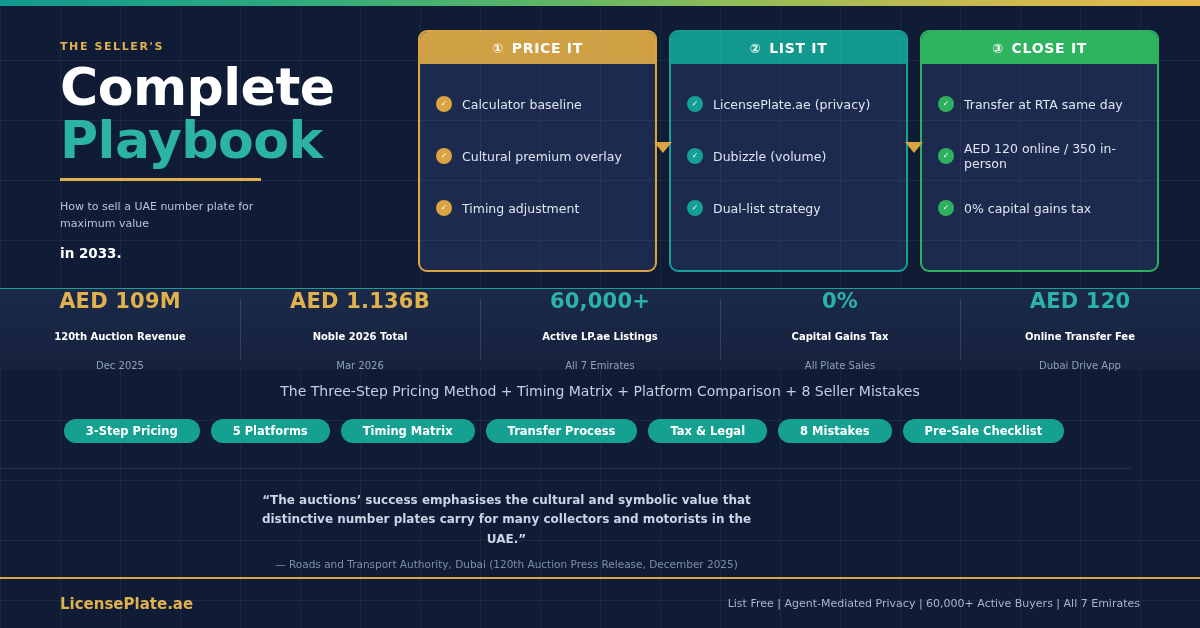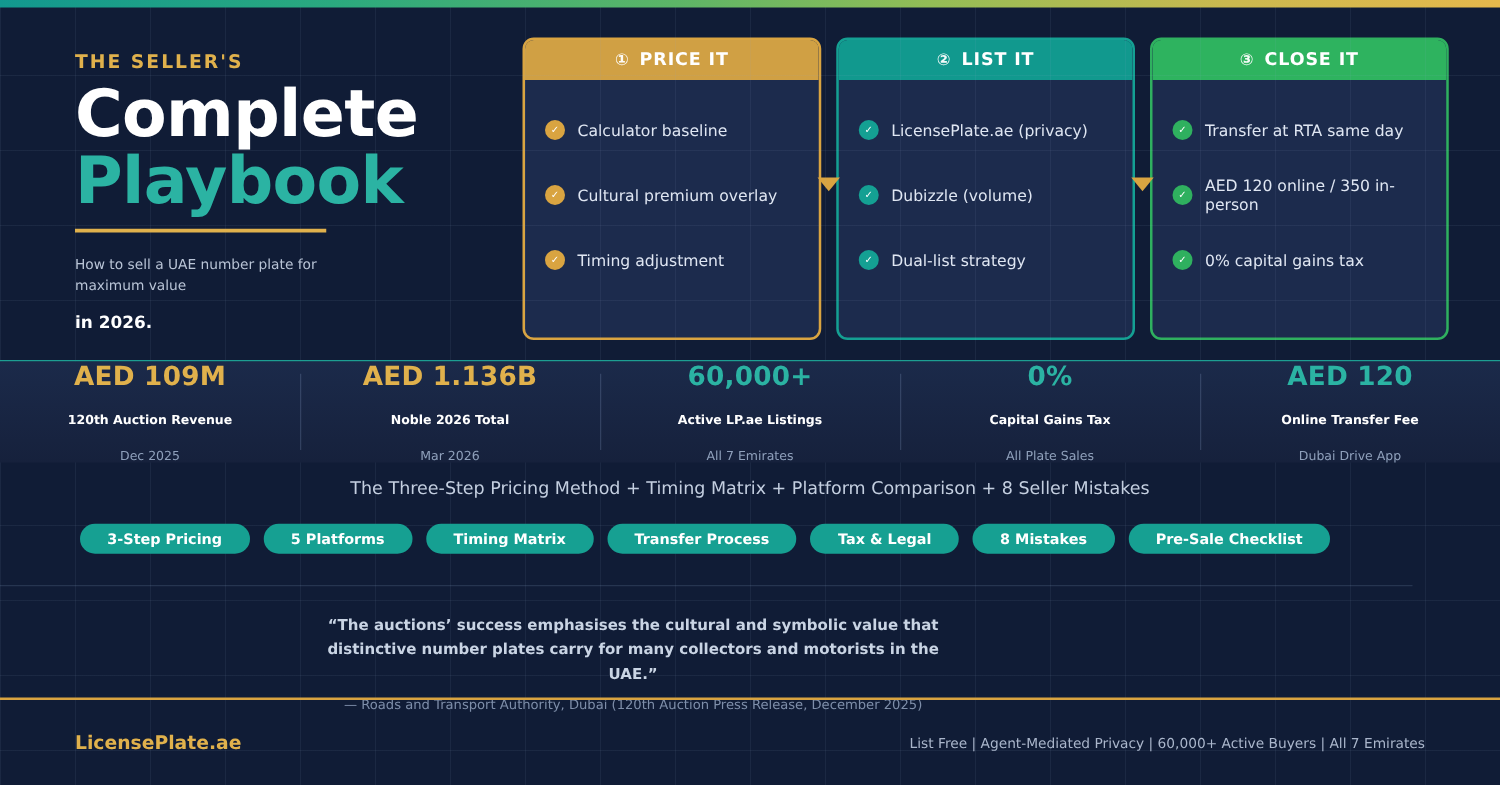--- a/index.html
+++ b/index.html
@@ -37,21 +37,21 @@
   .hero {
     position:absolute; left:0; top:6px; width:1200px; height:282px;
     z-index:3;
   }
   .hero-left { position:absolute; left:60px; top:34px; width:340px; }
   .eyebrow {
     color:#e0b košík;
   }
   .eyebrow {
     color:#e0b14c;
-    font-size:15px;
+    font-size:11px;
     font-weight:bold;
     letter-spacing:1.6px;
     text-transform:uppercase;
   }
   .title1 {
     font-size:52px; font-weight:bold; color:#ffffff;
     line-height:1.02; letter-spacing:-0.5px; margin-top:8px;
   }
   .title2 {
     font-size:52px; font-weight:bold; color:#2bb3a3;
@@ -165,21 +165,21 @@
   .quote-text {
     font-size:12px; font-weight:bold; color:#c9d4e4; line-height:1.62;
     max-width:500px; margin:0 auto;
   }
   .quote-source {
     margin-top:9px; font-size:10.5px; color:#7e8ea9;
   }
 
   
   .footer {
-    position:absolute; left:0; bottom:0; width:1200px; height:70px;
+    position:absolute; left:0; bottom:0; width:1200px; height:51px;
     border-top:2px solid #d9a441;
     display:flex; align-items:center; justify-content:space-between;
     padding:0 60px; z-index:4;
   }
   .brand { font-size:15px; font-weight:bold; color:#e0b14c; }
   .footer-links { font-size:11px; color:#aab6cb; }
 </style>
 </head>
 <body>
 
@@ -188,21 +188,21 @@
   <div class="grid"></div>
   <div class="topbar"></div>
 
   <div class="hero">
     <div class="hero-left">
       <div class="eyebrow">THE SELLER'S</div>
       <div class="title1">Complete</div>
       <div class="title2">Playbook</div>
       <div class="rule"></div>
       <div class="subtitle">How to sell a UAE number plate for maximum value</div>
-      <div class="subtitle-strong">in 2026.</div>
+      <div class="subtitle-strong">in 2033.</div>
     </div>
   </div>
 
   <div class="cards">
 
     <div class="card c1">
       <div class="card-head">
         <span class="head-num">①</span>
         <span>PRICE IT</span>
       </div>

